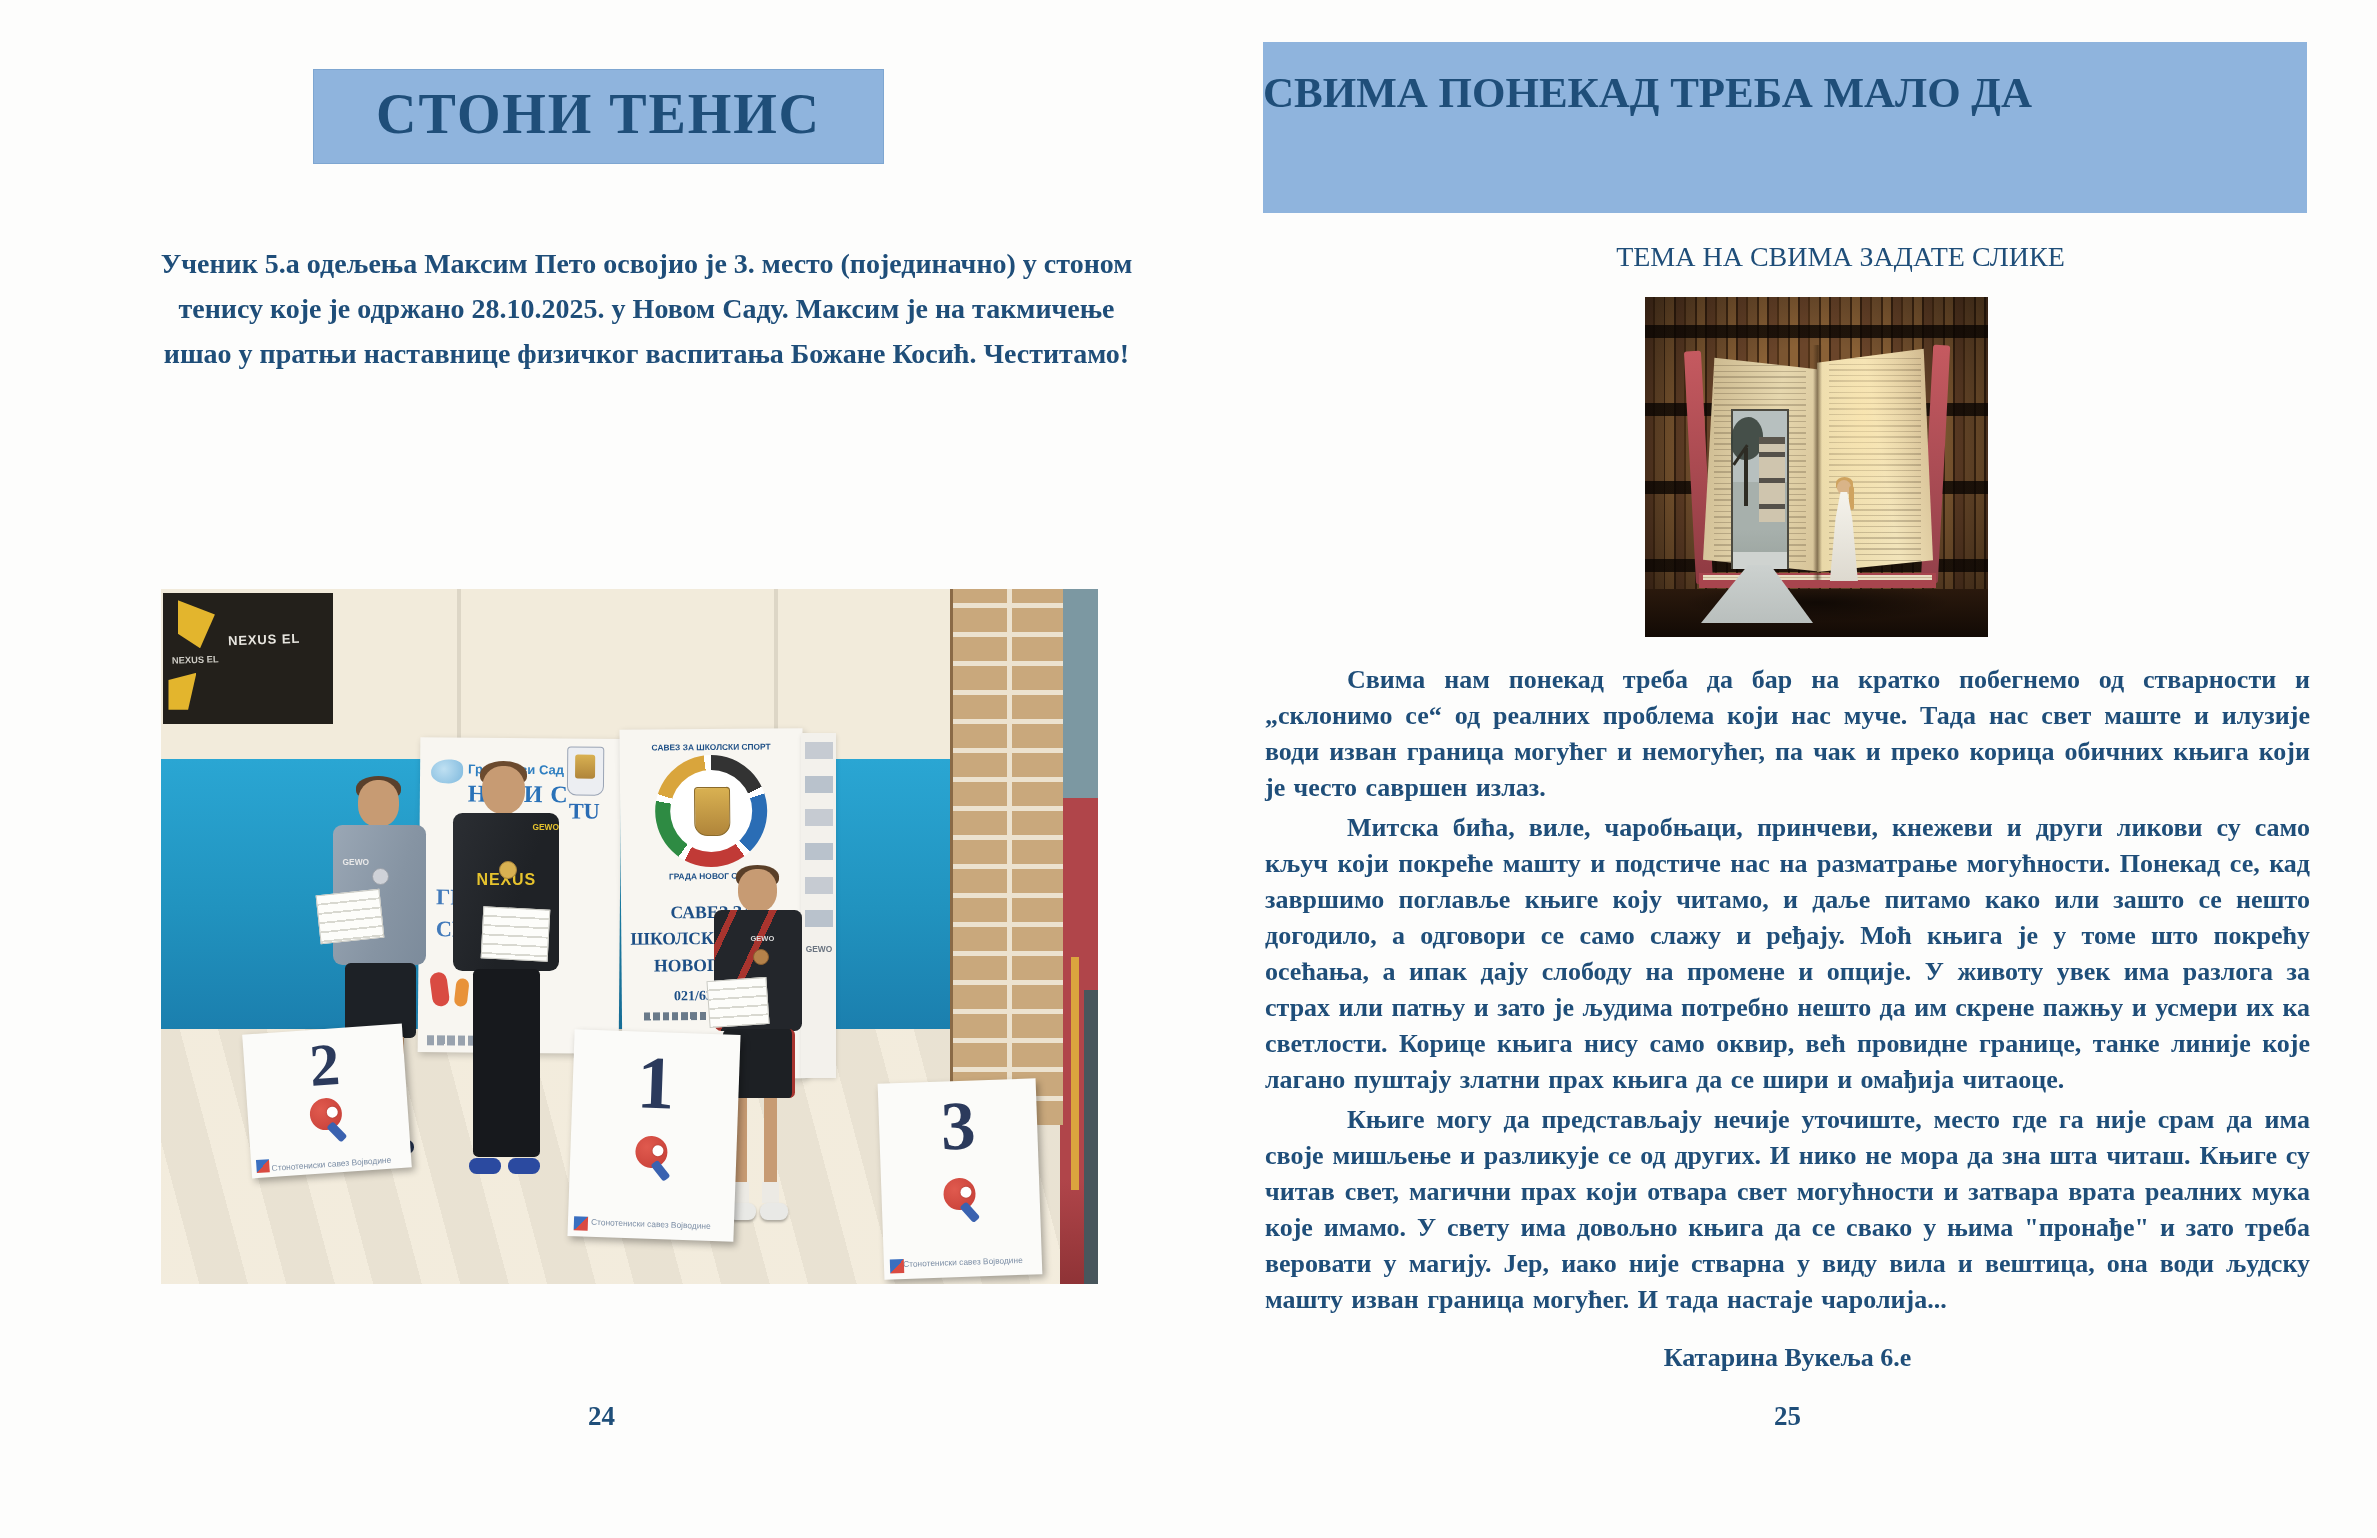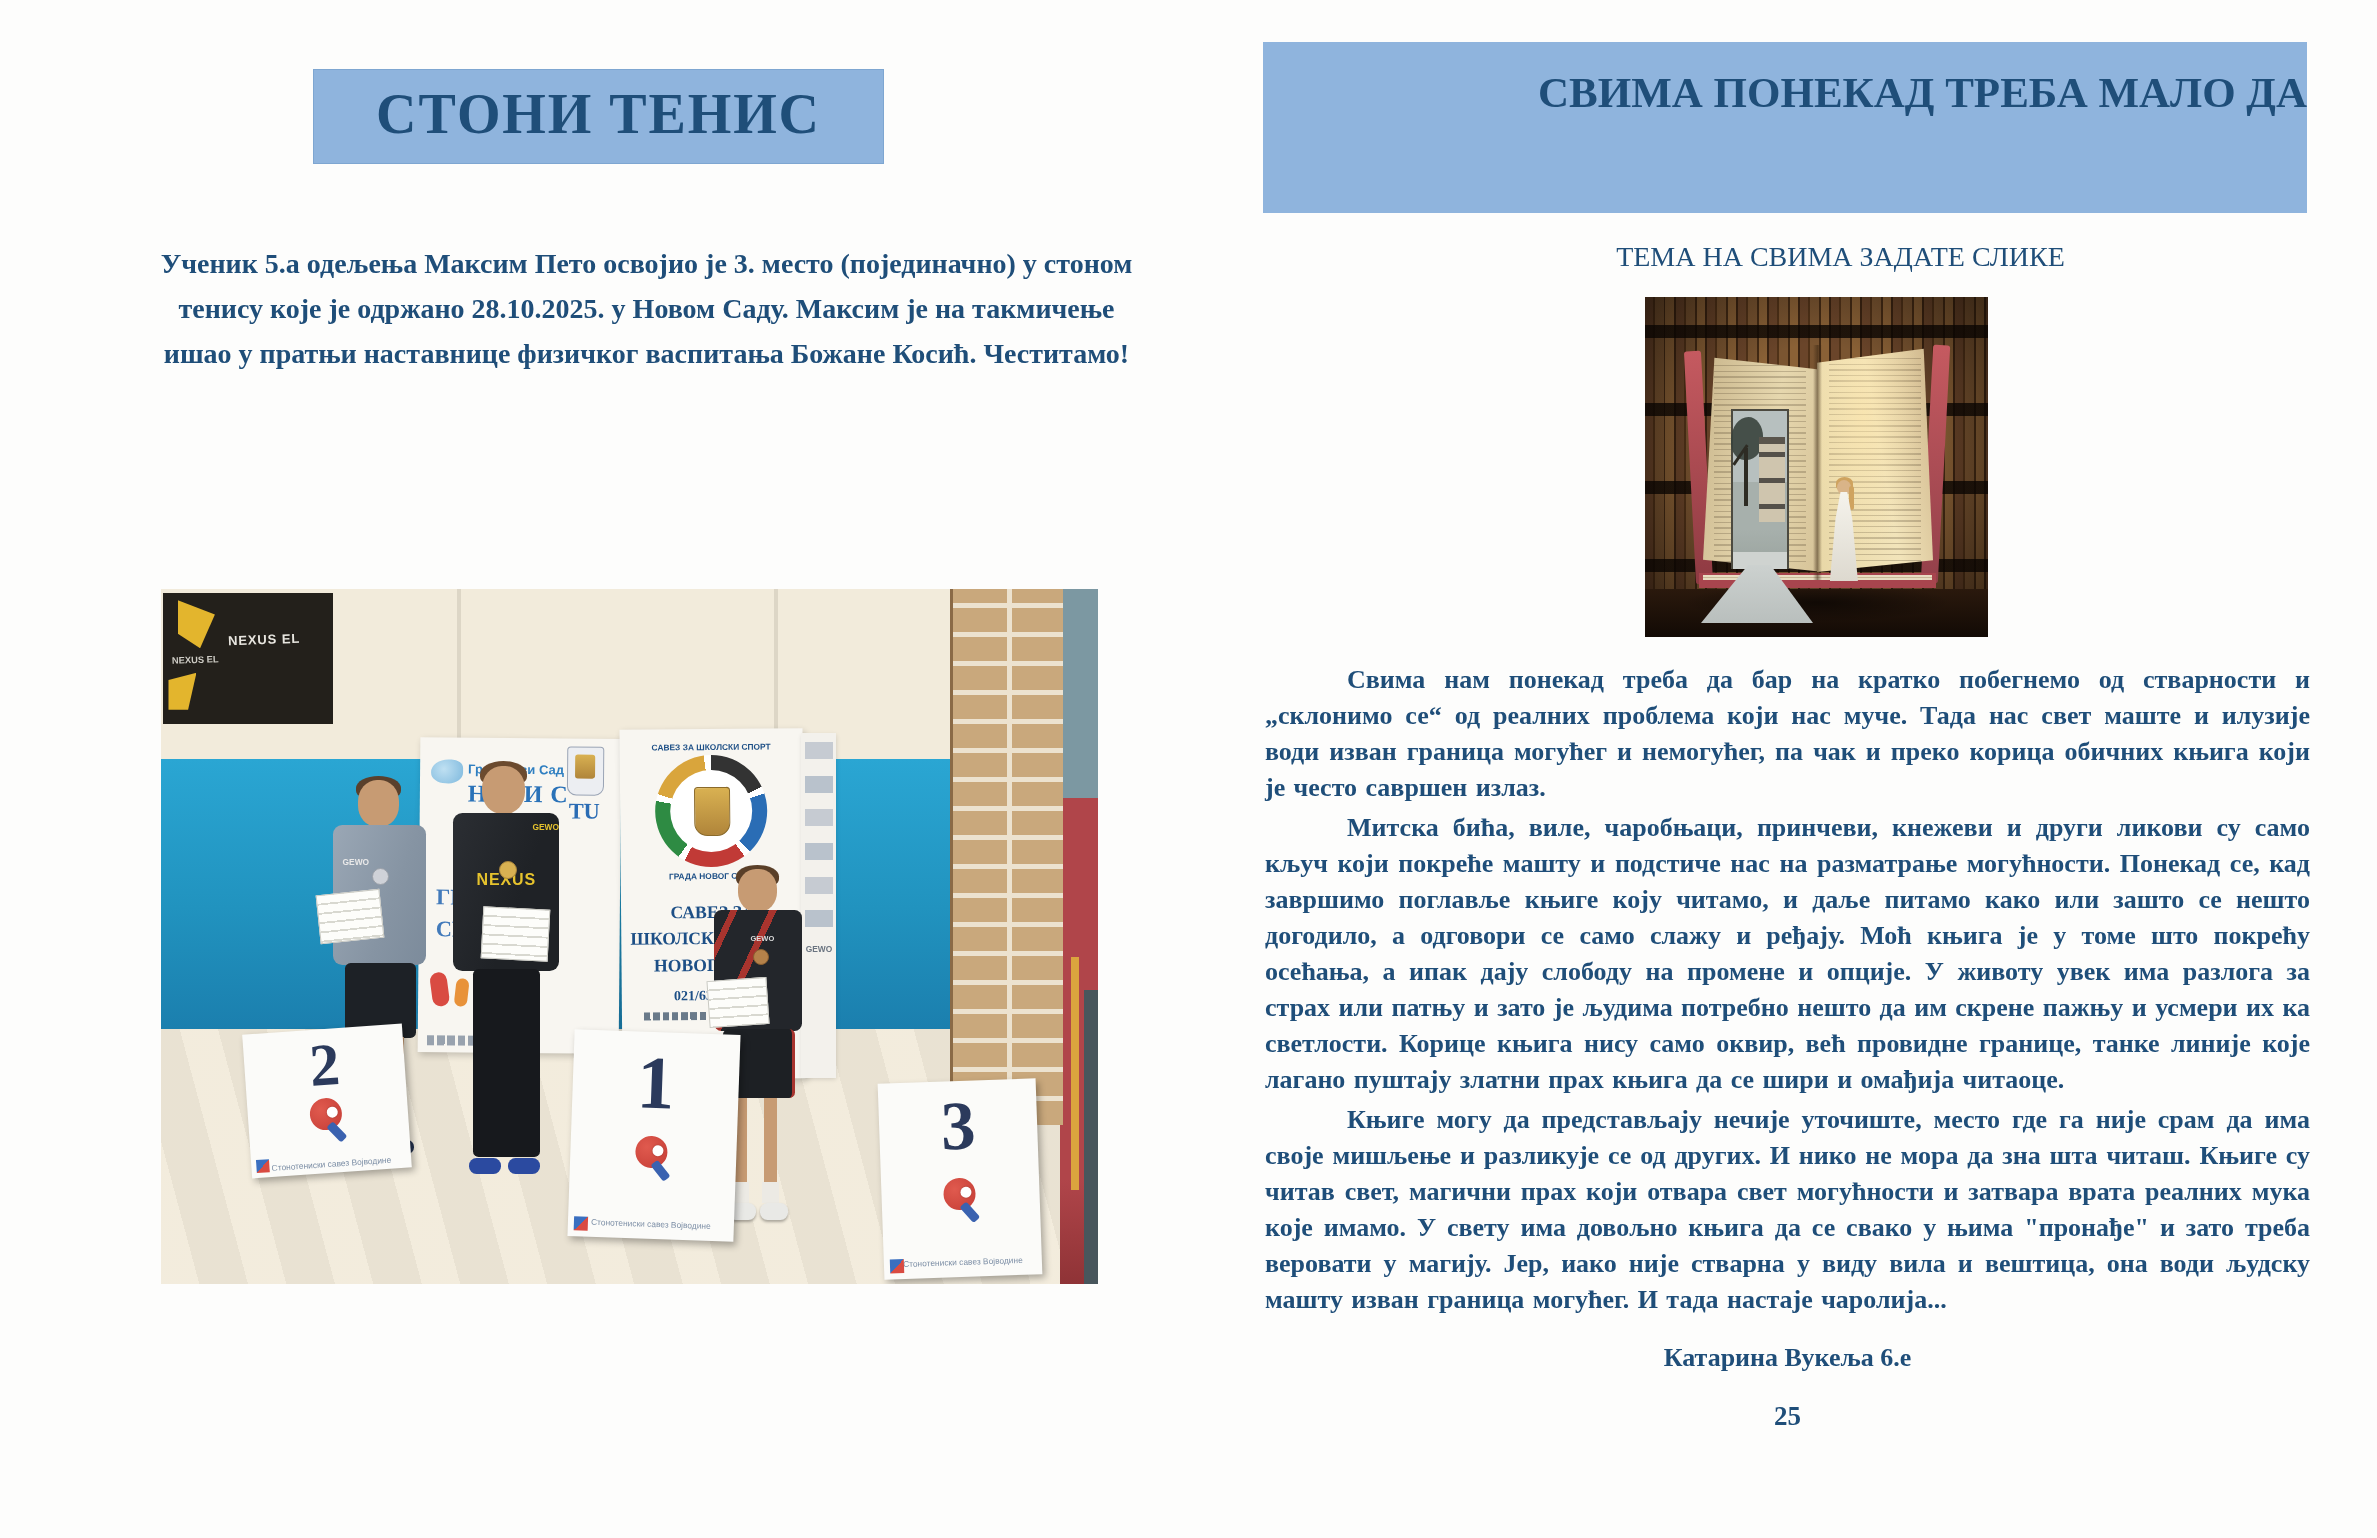--- a/index.html
+++ b/index.html
@@ -4,21 +4,21 @@
 <style>
   html,body{margin:0;padding:0;}
   body{width:2377px;height:1538px;background:#fdfdfc;font-family:"Liberation Serif",serif;overflow:hidden;}
   .abs{position:absolute;}
   #stage{position:relative;width:2377px;height:1538px;background:#fdfdfc;overflow:hidden;}
   .navy{color:#1f4e79;}
   .title-box{left:313px;top:69px;width:571px;height:95px;background:#8fb4dd;border:1.9px solid #7ea6d1;box-sizing:border-box;
              text-align:center;font-weight:bold;font-size:56px;line-height:89px;letter-spacing:1.9px;}
   .left-par{left:158px;top:241px;width:977px;font-weight:bold;font-size:28px;line-height:45px;text-align:center;}
   .pagenum{font-weight:bold;font-size:27px;text-align:center;}
-  .r-banner{left:1263px;top:42px;width:1044px;height:171px;background:#8fb4dd;text-align:right;}
+  .r-banner{left:1263px;top:42px;width:1044px;height:171px;background:#8fb4dd;text-align:left;}
   .r-banner div{font-weight:bold;font-size:43px;line-height:71px;}
   .r-banner .pad{padding-top:15px;}
   .subtitle{left:1314px;top:241px;width:1053px;text-align:center;font-size:28px;}
   .body-text{left:1261px;top:658px;width:1053px;}
   .body-text p{margin:4px;font-weight:bold;font-size:26px;line-height:36px;text-align:justify;text-indent:82px;word-spacing:1.9px;color:#1f4e79;}
   .signature{left:1261px;top:1343px;width:1053px;text-align:center;font-weight:bold;font-size:26px;}
   
   .gym{left:161px;top:589px;width:937px;height:695px;overflow:hidden;background:#f2ebdb;}
   .rollup{background:#f8f6f1;box-shadow:1.9px 2.8px 7.5px rgba(0,0,0,.2);}
   .placard{background:#fbfbf9;box-shadow:2.8px 3.7px 7.5px rgba(0,0,0,.3);}
@@ -189,20 +189,21 @@
       <div class="num" style="font-size:69px;padding-top:11.2px;">3</div>
       <div class="paddle" style="left:62px;top:97px;">
           <div class="ball"></div>
           <div class="handle"></div>
         </div>
       <div class="lbl">Стонотениски савез Војводине</div>
       <div class="abs" style="left:5.6px;bottom:5.6px;width:14px;height:14px;background:linear-gradient(135deg,#3a6fc0 50%,#d94b42 50%);"></div>
     </div>
   </div>
 
+  <div class="abs pagenum navy" style="left:133px;top:1401px;width:937px;">24</div>
 
   <div class="abs r-banner navy">
     <div class="pad">СВИМА ПОНЕКАД ТРЕБА МАЛО ДА</div>
   </div>
 
   <div class="abs subtitle navy">ТЕМА НА СВИМА ЗАДАТЕ СЛИКЕ</div>
 
   <div class="abs bookimg">
     <div class="abs" style="left:0;top:0;width:343px;height:340px;background:radial-gradient(ellipse at 50% 45%,transparent 40%,rgba(10,5,2,.55) 88%);"></div>
     <div class="abs" style="left:0;bottom:0;width:343px;height:48px;background:linear-gradient(180deg,#2a190d,#120a05);"></div>

